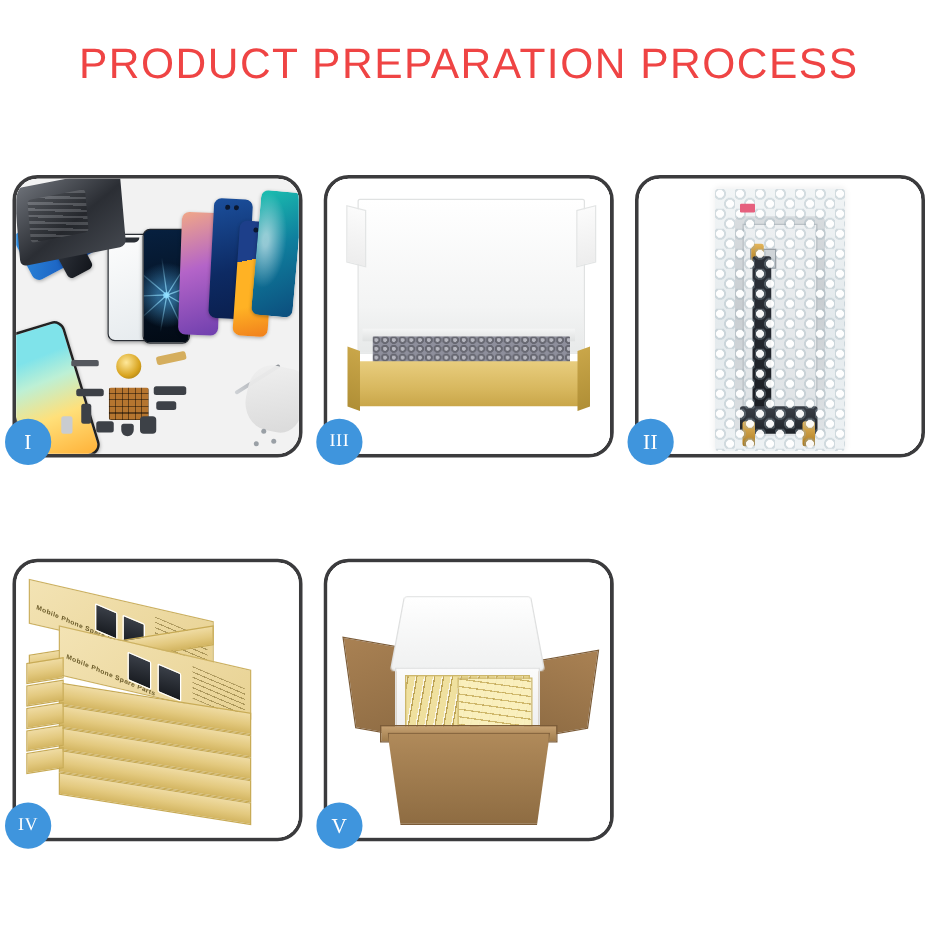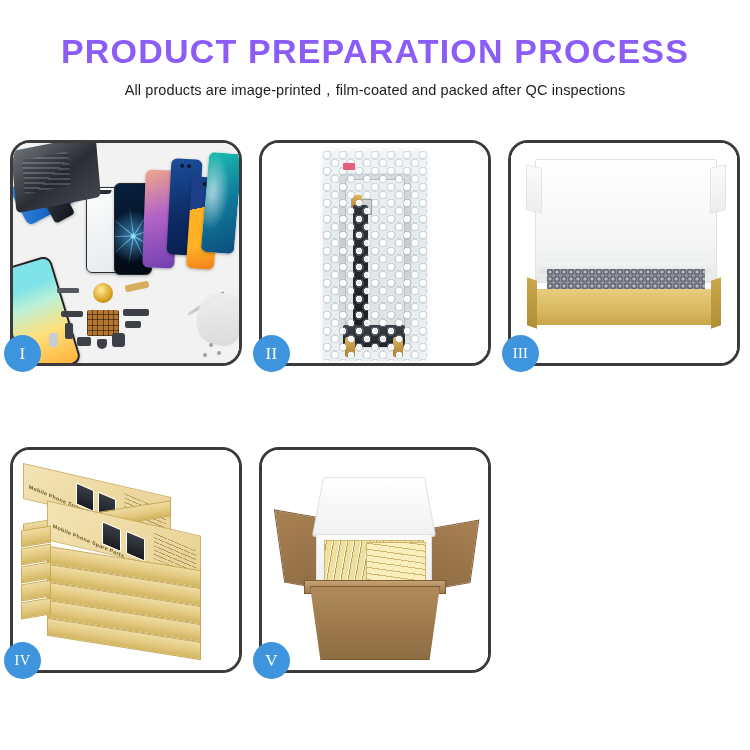--- a/index.html
+++ b/index.html
@@ -16,23 +16,23 @@
   }
 
   
   .header {
     width: 750px;
     padding-top: 34px;
     text-align: center;
   }
   .page-title {
     font-size: 34px;
-    font-weight: 700;
+    font-weight: 400;
     letter-spacing: 1.2px;
-    color: #8b5cf6;
+    color: #ef4444;
     line-height: 1.05;
     white-space: nowrap;
   }
   .page-subtitle {
     margin-top: 11px;
     font-size: 14.5px;
     font-weight: 400;
     color: #1c1c1c;
     letter-spacing: 0.1px;
     white-space: nowrap;
@@ -393,21 +393,20 @@
   }
   .c-tape {
     position:absolute; background: rgba(150,124,88,.85);
   }
 </style>
 </head>
 <body>
 
 <div class="header">
   <div class="page-title">PRODUCT PREPARATION PROCESS</div>
-  <div class="page-subtitle">All products are image-printed，film-coated and packed after QC inspections</div>
 </div>
 
 <div class="grid">
 
   <div class="card">
     <div class="card-inner">
       <div class="scene1">
         <div class="ph ph-a"></div>
         <div class="ph ph-b"></div>
         <div class="ph ph-c">
@@ -456,20 +455,34 @@
         <div class="screw" style="left:190px;top:210px;"></div>
       </div>
     </div>
     <div class="badge">
       <span>I</span>
     </div>
   </div>
 
   <div class="card">
     <div class="card-inner">
+      <div class="scene3">
+        <div class="box3-lid"></div>
+        <div class="box3-inner-lip"></div>
+        <div class="foam3"></div>
+        <div class="box3-front"></div>
+      </div>
+    </div>
+    <div class="badge wide">
+      <span>III</span>
+    </div>
+  </div>
+
+  <div class="card">
+    <div class="card-inner">
       <div class="scene2">
         <div class="bubblepack">
           <div class="lcd"></div>
           <div class="lcd-conn"></div>
           <div class="lcd-gold" style="left:29px;top:44px;"></div>
           <div class="lcd-flex"></div>
           <div class="lcd-bottom"></div>
           <div class="lcd-gold" style="left:22px;bottom:4px;height:20px;"></div>
           <div class="lcd-gold" style="left:70px;bottom:4px;height:20px;"></div>
           <div class="pink-tag"></div>
@@ -477,34 +490,20 @@
         </div>
       </div>
     </div>
     <div class="badge">
       <span>II</span>
     </div>
   </div>
 
   <div class="card">
     <div class="card-inner">
-      <div class="scene3">
-        <div class="box3-lid"></div>
-        <div class="box3-inner-lip"></div>
-        <div class="foam3"></div>
-        <div class="box3-front"></div>
-      </div>
-    </div>
-    <div class="badge wide">
-      <span>III</span>
-    </div>
-  </div>
-
-  <div class="card">
-    <div class="card-inner">
       <div class="scene4">
         <div class="stack">
 
           <div class="sbox-top" style="left:2px;top:6px;width:146px;height:34px;transform:skewY(13deg);">
             <div class="lbl" style="left:5px;top:18px;transform:rotate(11deg);">Mobile Phone Spare Parts</div>
             <div class="screen-img" style="left:52px;top:8px;width:16px;height:20px;transform:skewY(11deg);"></div>
             <div class="screen-img" style="left:74px;top:12px;width:16px;height:20px;transform:skewY(11deg);"></div>
             <div class="speclines" style="left:100px;top:10px;transform:skewY(11deg);"></div>
           </div>
           <div class="sbox rear" style="left:2px;top:38px;width:146px;height:14px;"></div>

